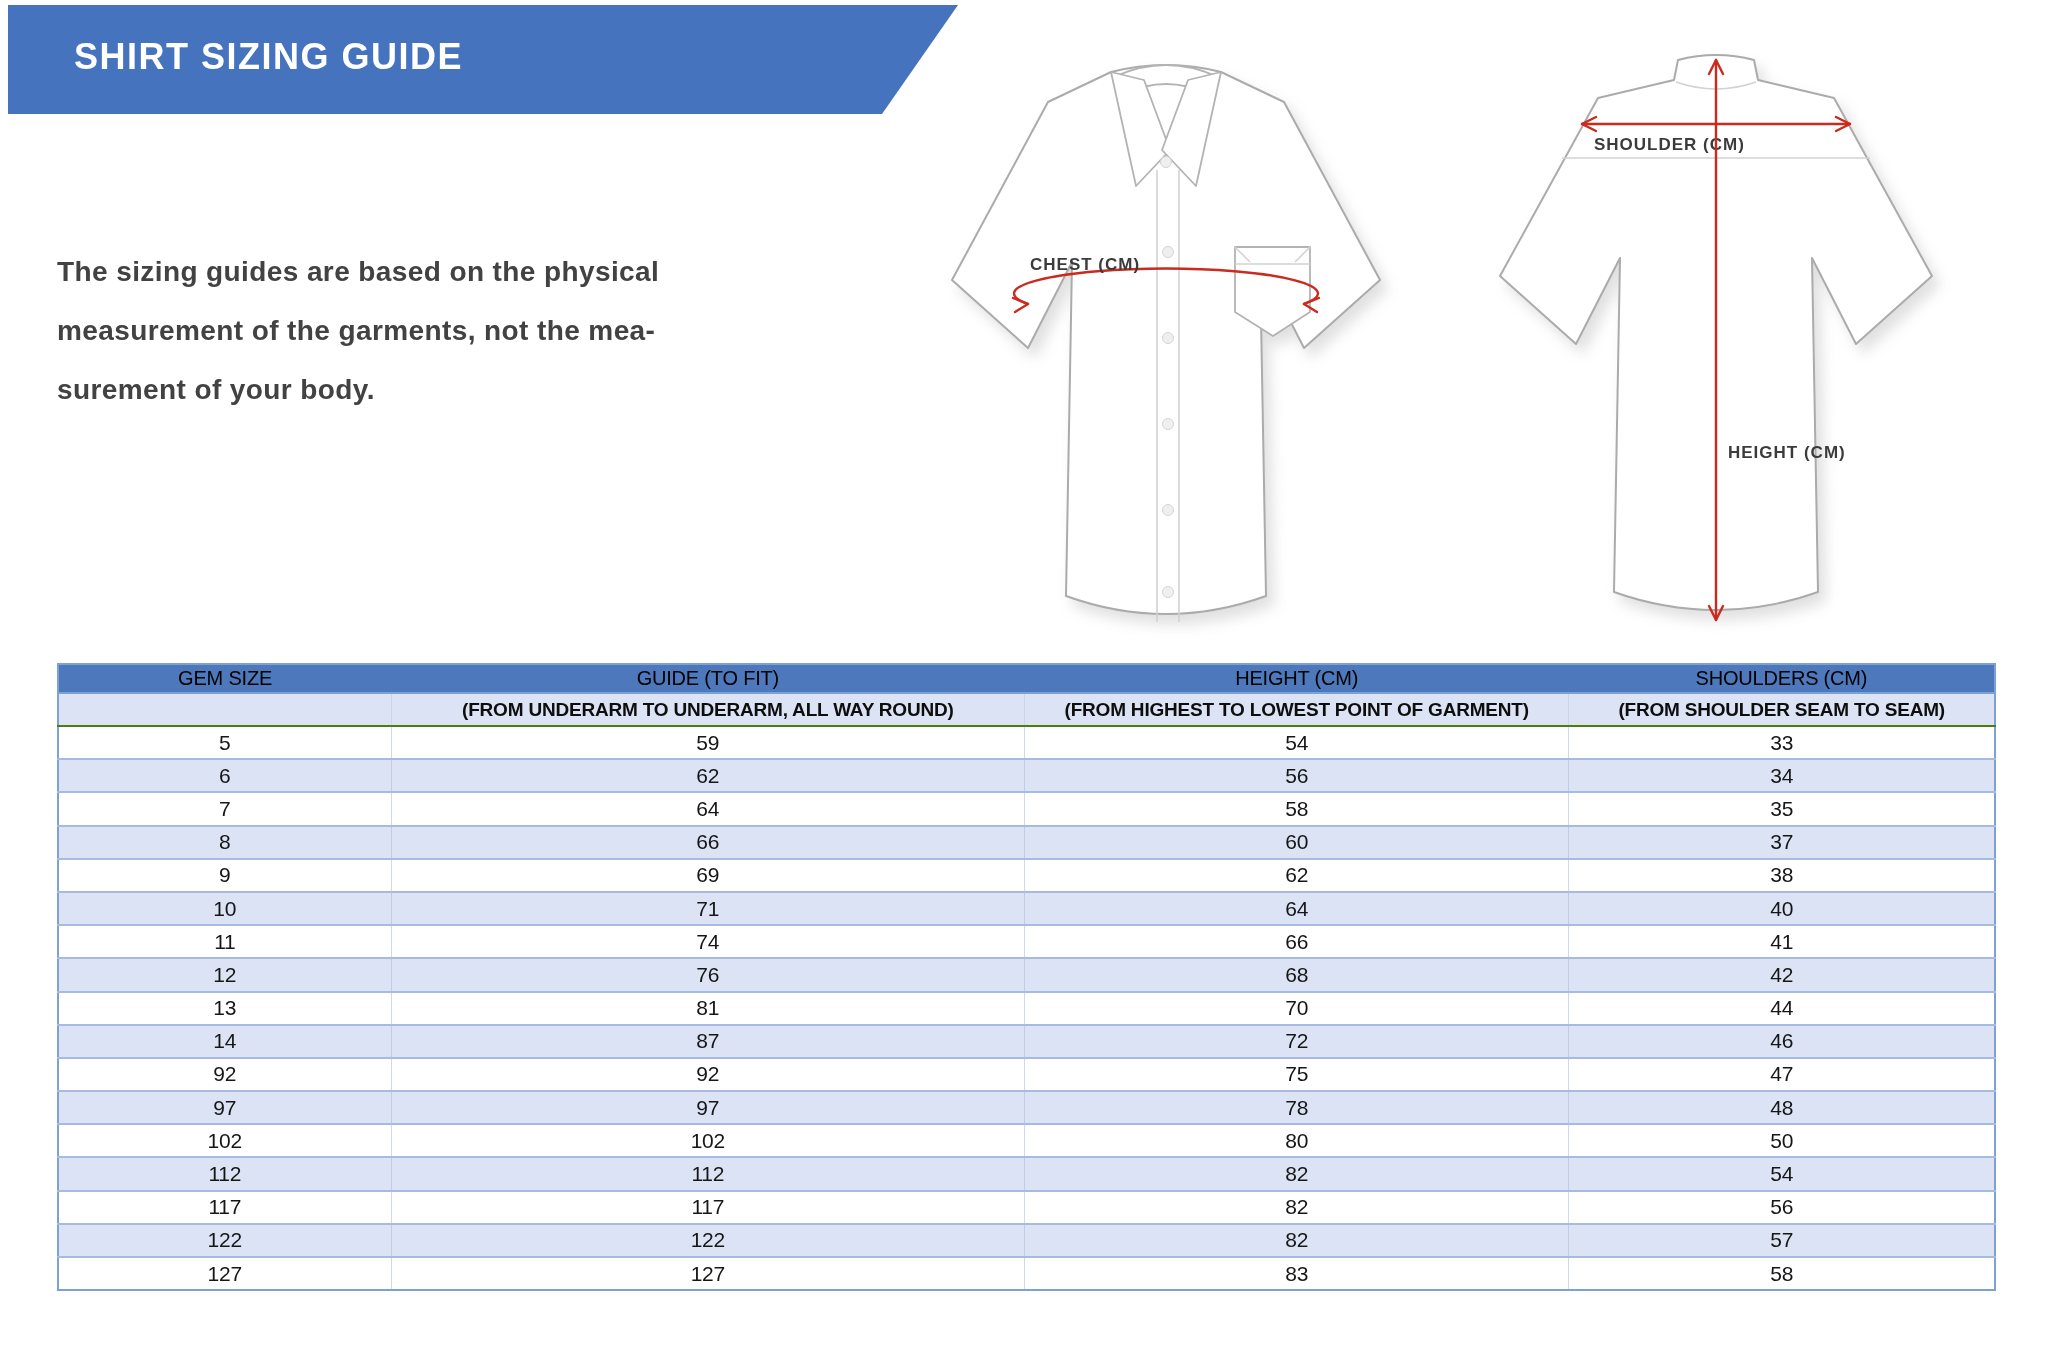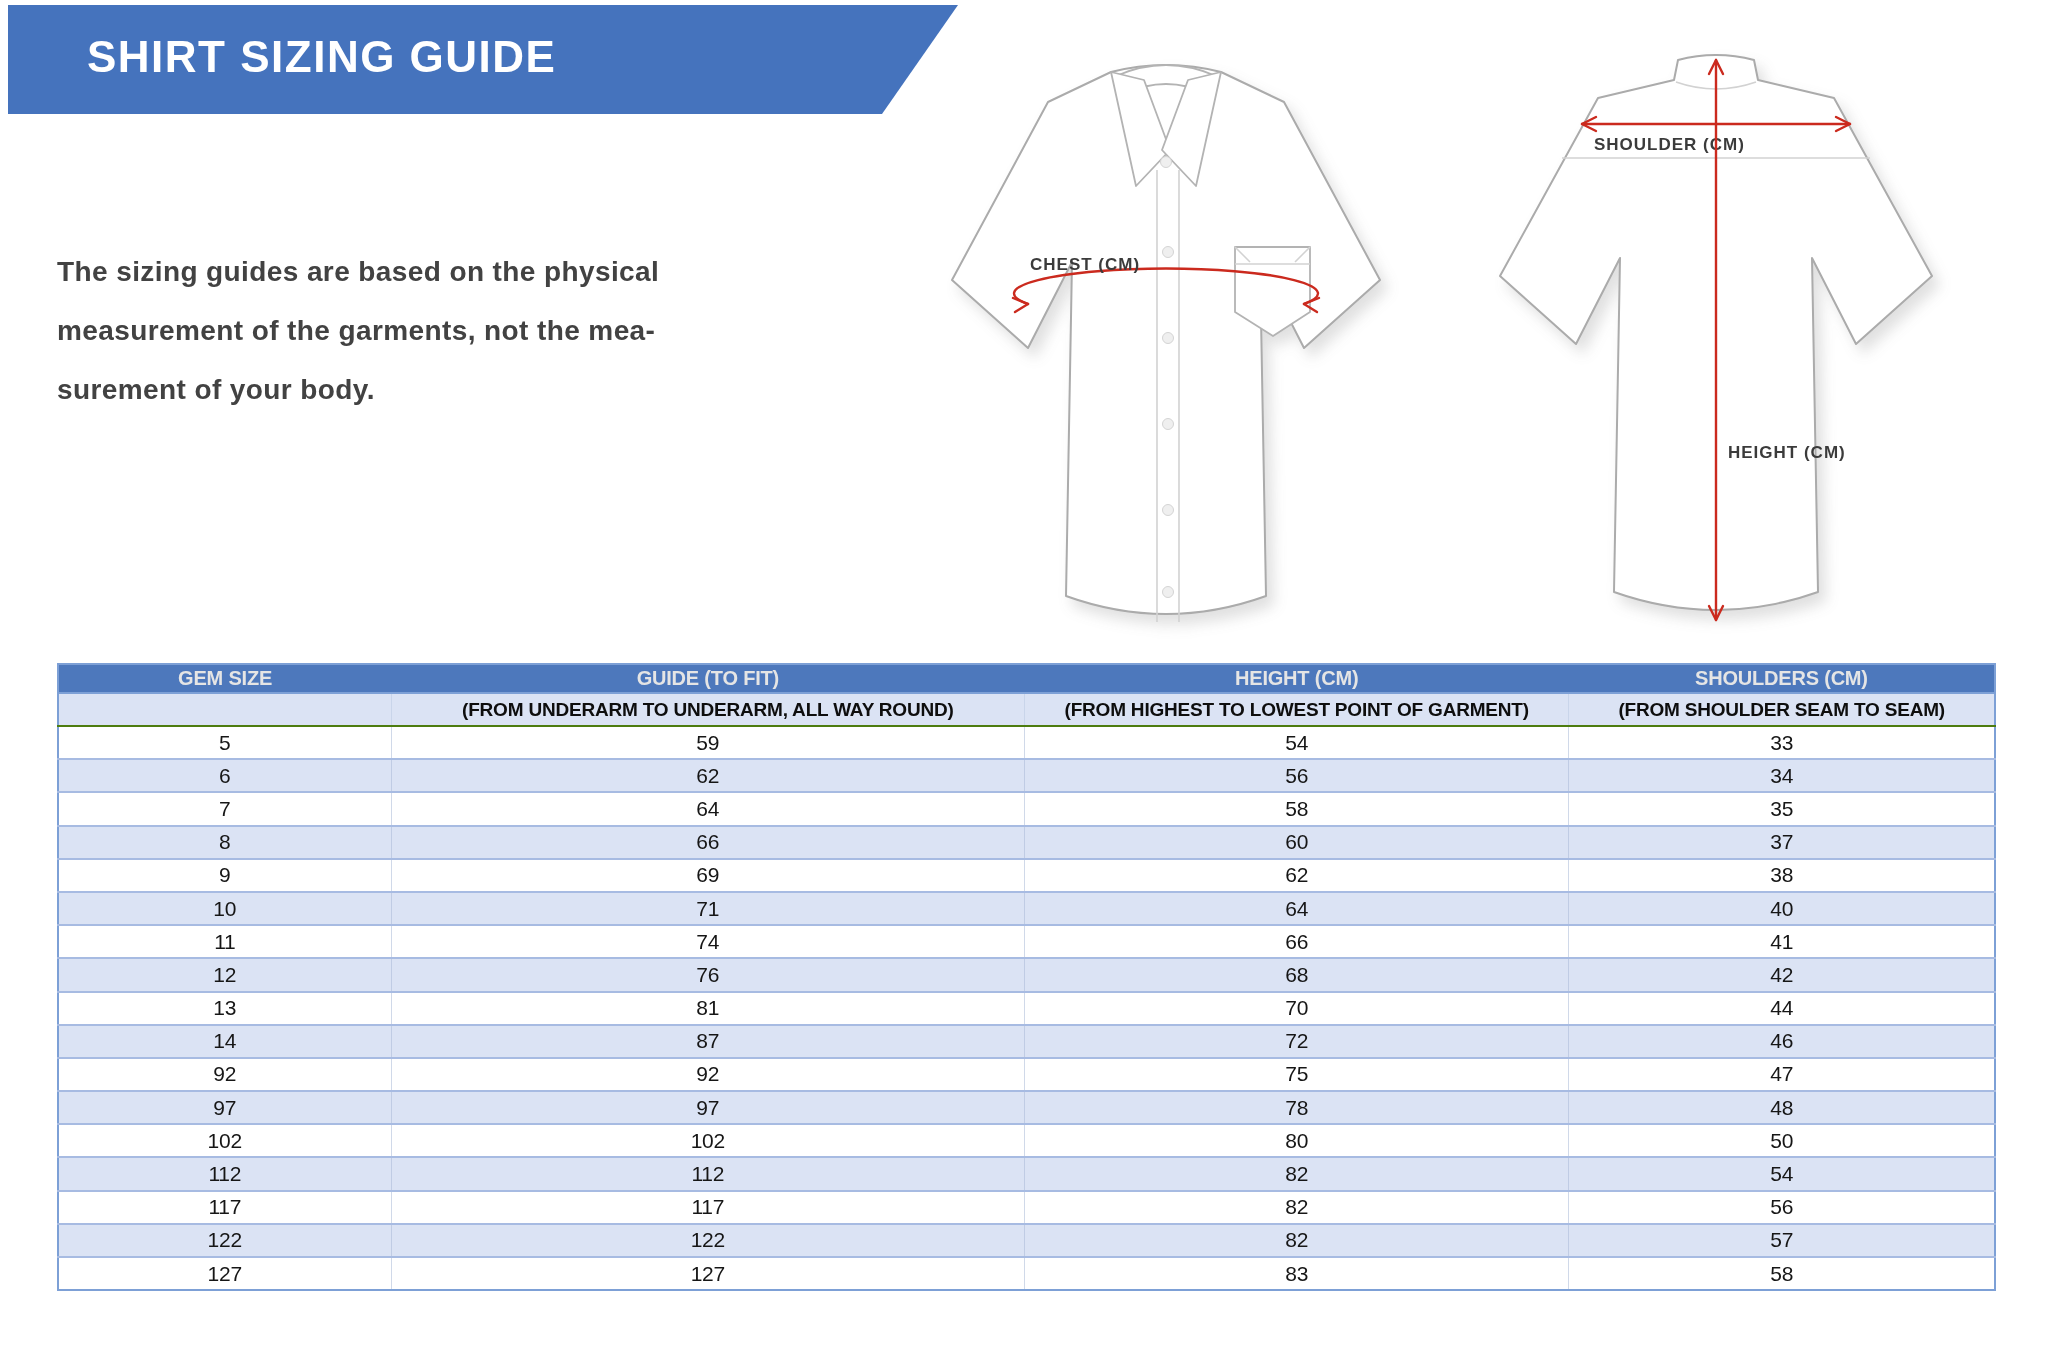--- a/index.html
+++ b/index.html
@@ -15,22 +15,22 @@
     background:#ffffff;font-family:"Liberation Sans",sans-serif;
   }
   
   .banner{
     position:absolute;left:8px;top:5px;width:950px;height:109px;
     background:var(--banner-bg);
     clip-path:polygon(0 0,100% 0,calc(100% - 76px) 100%,0 100%);
     display:flex;align-items:center;
   }
   .banner h1{
-    margin:13px;padding:0 0 6px 66px;
-    font-size:44px;font-weight:bold;color:#ffffff;letter-spacing:1.5px;
+    margin:0;padding:0 0 6px 66px;
+    font-size:36px;font-weight:bold;color:#ffffff;letter-spacing:1.5px;
   }
   
   .intro{position:absolute;left:57px;top:242px;width:700px;}
   .intro p{
     margin:0;font-size:28px;font-weight:bold;color:#424242;
     line-height:59px;letter-spacing:0.4px;white-space:pre-line;
   }
   .intro p + p{margin-top:14px;}
   .intro .highlight{color:var(--highlight-color);}
   
@@ -48,22 +48,22 @@
   .size-table{
     position:absolute;left:57px;top:663px;width:1939px;
     border-collapse:collapse;table-layout:fixed;
     border:2px solid #7da0d6;
   }
   .size-table th,.size-table td{
     text-align:center;vertical-align:middle;padding:0;
     letter-spacing:-0.2px;
   }
   .head-row th{
-    background:var(--header-bg);color:#e5e5e5;
-    font-size:20px;font-weight:bold;height:27px;
+    background:var(--header-bg);color:#000000;
+    font-size:20px;font-weight:normal;height:27px;
     border-bottom:2px solid #7da0d6;
   }
   .subhead-row td{
     background:var(--stripe-bg);color:#0e0e0e;
     font-size:19px;font-weight:bold;height:31px;
     border-bottom:2px solid #4d7c0f;
   }
   .size-table tbody td{
     font-size:21px;color:#161616;height:31.2px;
     border-top:2.5px solid #a7bbe2;background:#ffffff;

